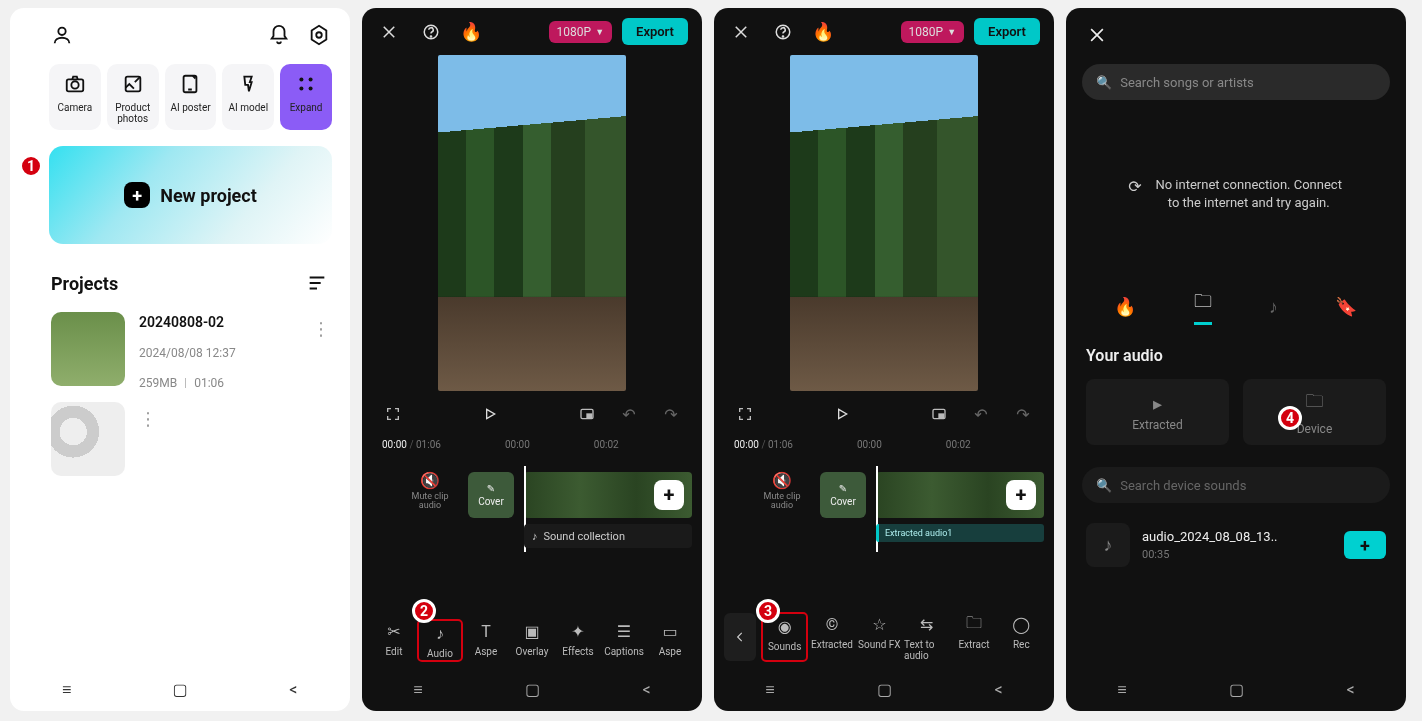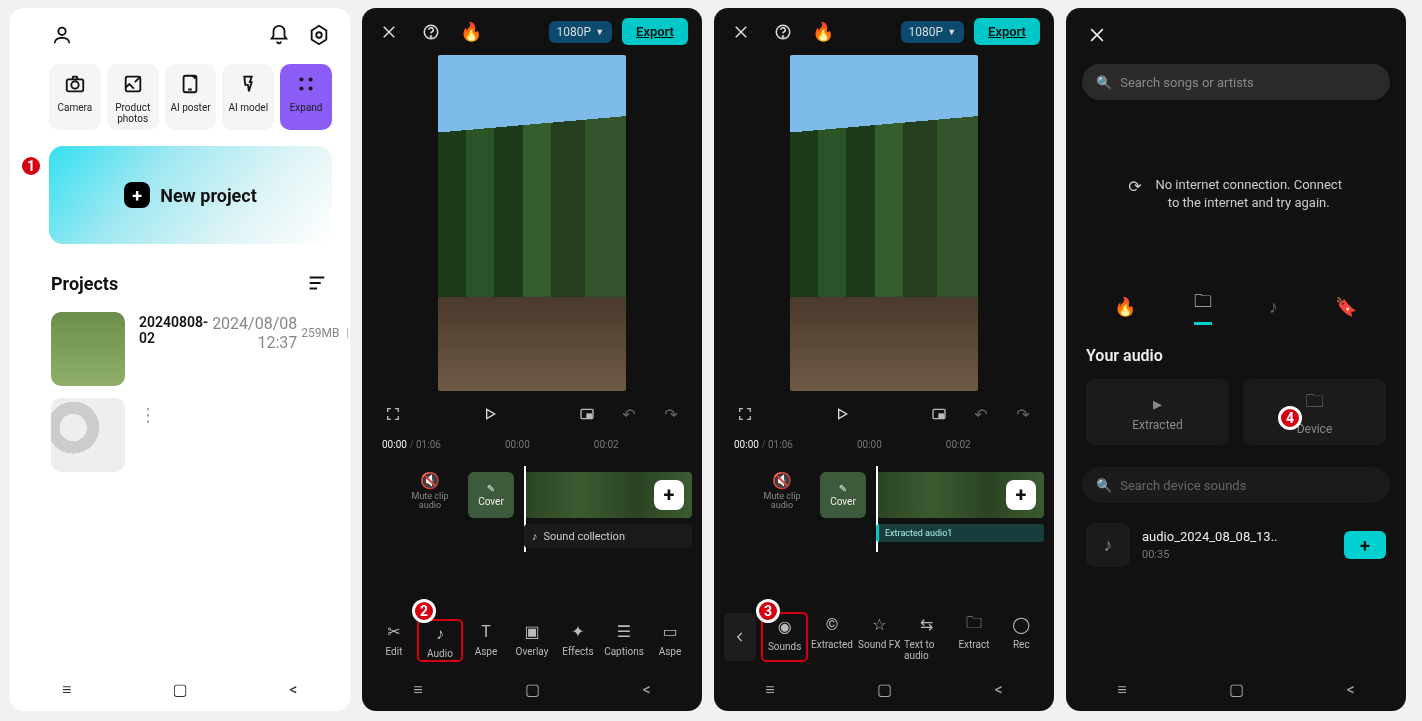--- a/index.html
+++ b/index.html
@@ -42,43 +42,43 @@
     display:flex; align-items:center; justify-content:center; gap:10px;
   }
   .plus-box { width:26px; height:26px; background:#000; border-radius:8px; display:flex; align-items:center; justify-content:center; color:#fff; font-size:18px; font-weight:700; }
   .np-label { font-size:18px; font-weight:700; color:#111; }
 
   .proj-head { display:flex; justify-content:space-between; align-items:center; padding:26px 20px 10px; }
   .proj-title { font-size:18px; font-weight:700; }
   .proj-row { display:flex; gap:14px; padding:6px 20px; align-items:flex-start; }
   .thumb { width:74px; height:74px; border-radius:10px; background:linear-gradient(#6a8f4a,#8fae6c); flex-shrink:0; }
   .thumb2 { background: radial-gradient(circle at 30% 40%, #eee 0 20%, #ccc 20% 38%, #eee 38%); }
-  .proj-info { flex:1; display:flex; flex-direction:row; gap:4px; padding-top:2px; }
+  .proj-info { flex:1; display:flex; flex-direction:column; gap:16px; padding-top:2px; }
   .p-name { font-size:14px; font-weight:600; }
-  .p-meta { font-size:16px; color:#888;text-align:right; }
+  .p-meta { font-size:12px; color:#888; }
   .p-meta2 { font-size:12px; color:#888; display:flex; gap:8px; align-items:center; }
   .p-div { width:1px; height:10px; background:#bbb; }
   .dots { color:#999; font-size:18px; padding:6px 0; }
 
   .navbar { position:absolute; bottom:12px; left:0; right:0; display:flex; justify-content:space-around; color:#333; }
   .navbar.light-nav span { width:24px; text-align:center; }
 
   .badge {
     position:absolute; width:24px; height:24px; border-radius:50%;
     background:#d4000f; border:3px solid #fff; color:#fff; font-weight:700;
     font-size:14px; display:flex; align-items:center; justify-content:center;
     z-index:20;
   }
 
   
   .ed-top { display:flex; justify-content:space-between; align-items:center; padding:10px 14px; }
   .ed-left { display:flex; gap:16px; align-items:center; }
   .ed-right { display:flex; gap:10px; align-items:center; }
-  .res-pill { background:#0c4a6e; padding:4px 8px; border-radius:6px; font-size:12px; display:flex; align-items:center; gap:4px; color:#ddd; }
-  .export-btn { background:#00c8c8; color:#111; padding:6px 14px; border-radius:6px; font-size:13px; font-weight:600;text-decoration:underline; }
+  .res-pill { background:#be185d; padding:4px 8px; border-radius:6px; font-size:12px; display:flex; align-items:center; gap:4px; color:#ddd; }
+  .export-btn { background:#00c8c8; color:#111; padding:6px 14px; border-radius:6px; font-size:13px; font-weight:600; }
   .flame { color:#f55; font-size:18px; }
   .preview {
     margin:0 auto; width:188px; height:336px; border-radius:2px;
     background:
       linear-gradient(175deg, #7dbce8 0 22%, transparent 22%),
       linear-gradient(90deg, #1d3a1a 0 15%, #2c5527 15% 30%, #1d3a1a 30% 45%, #355e2f 45% 60%, #253f1e 60% 78%, #34552b 78%),
       linear-gradient(#4a3a2c, #6e5a46);
     background-size: 100% 100%, 100% 72%, 100% 28%;
     background-position: top, top, bottom;
     background-repeat:no-repeat;

